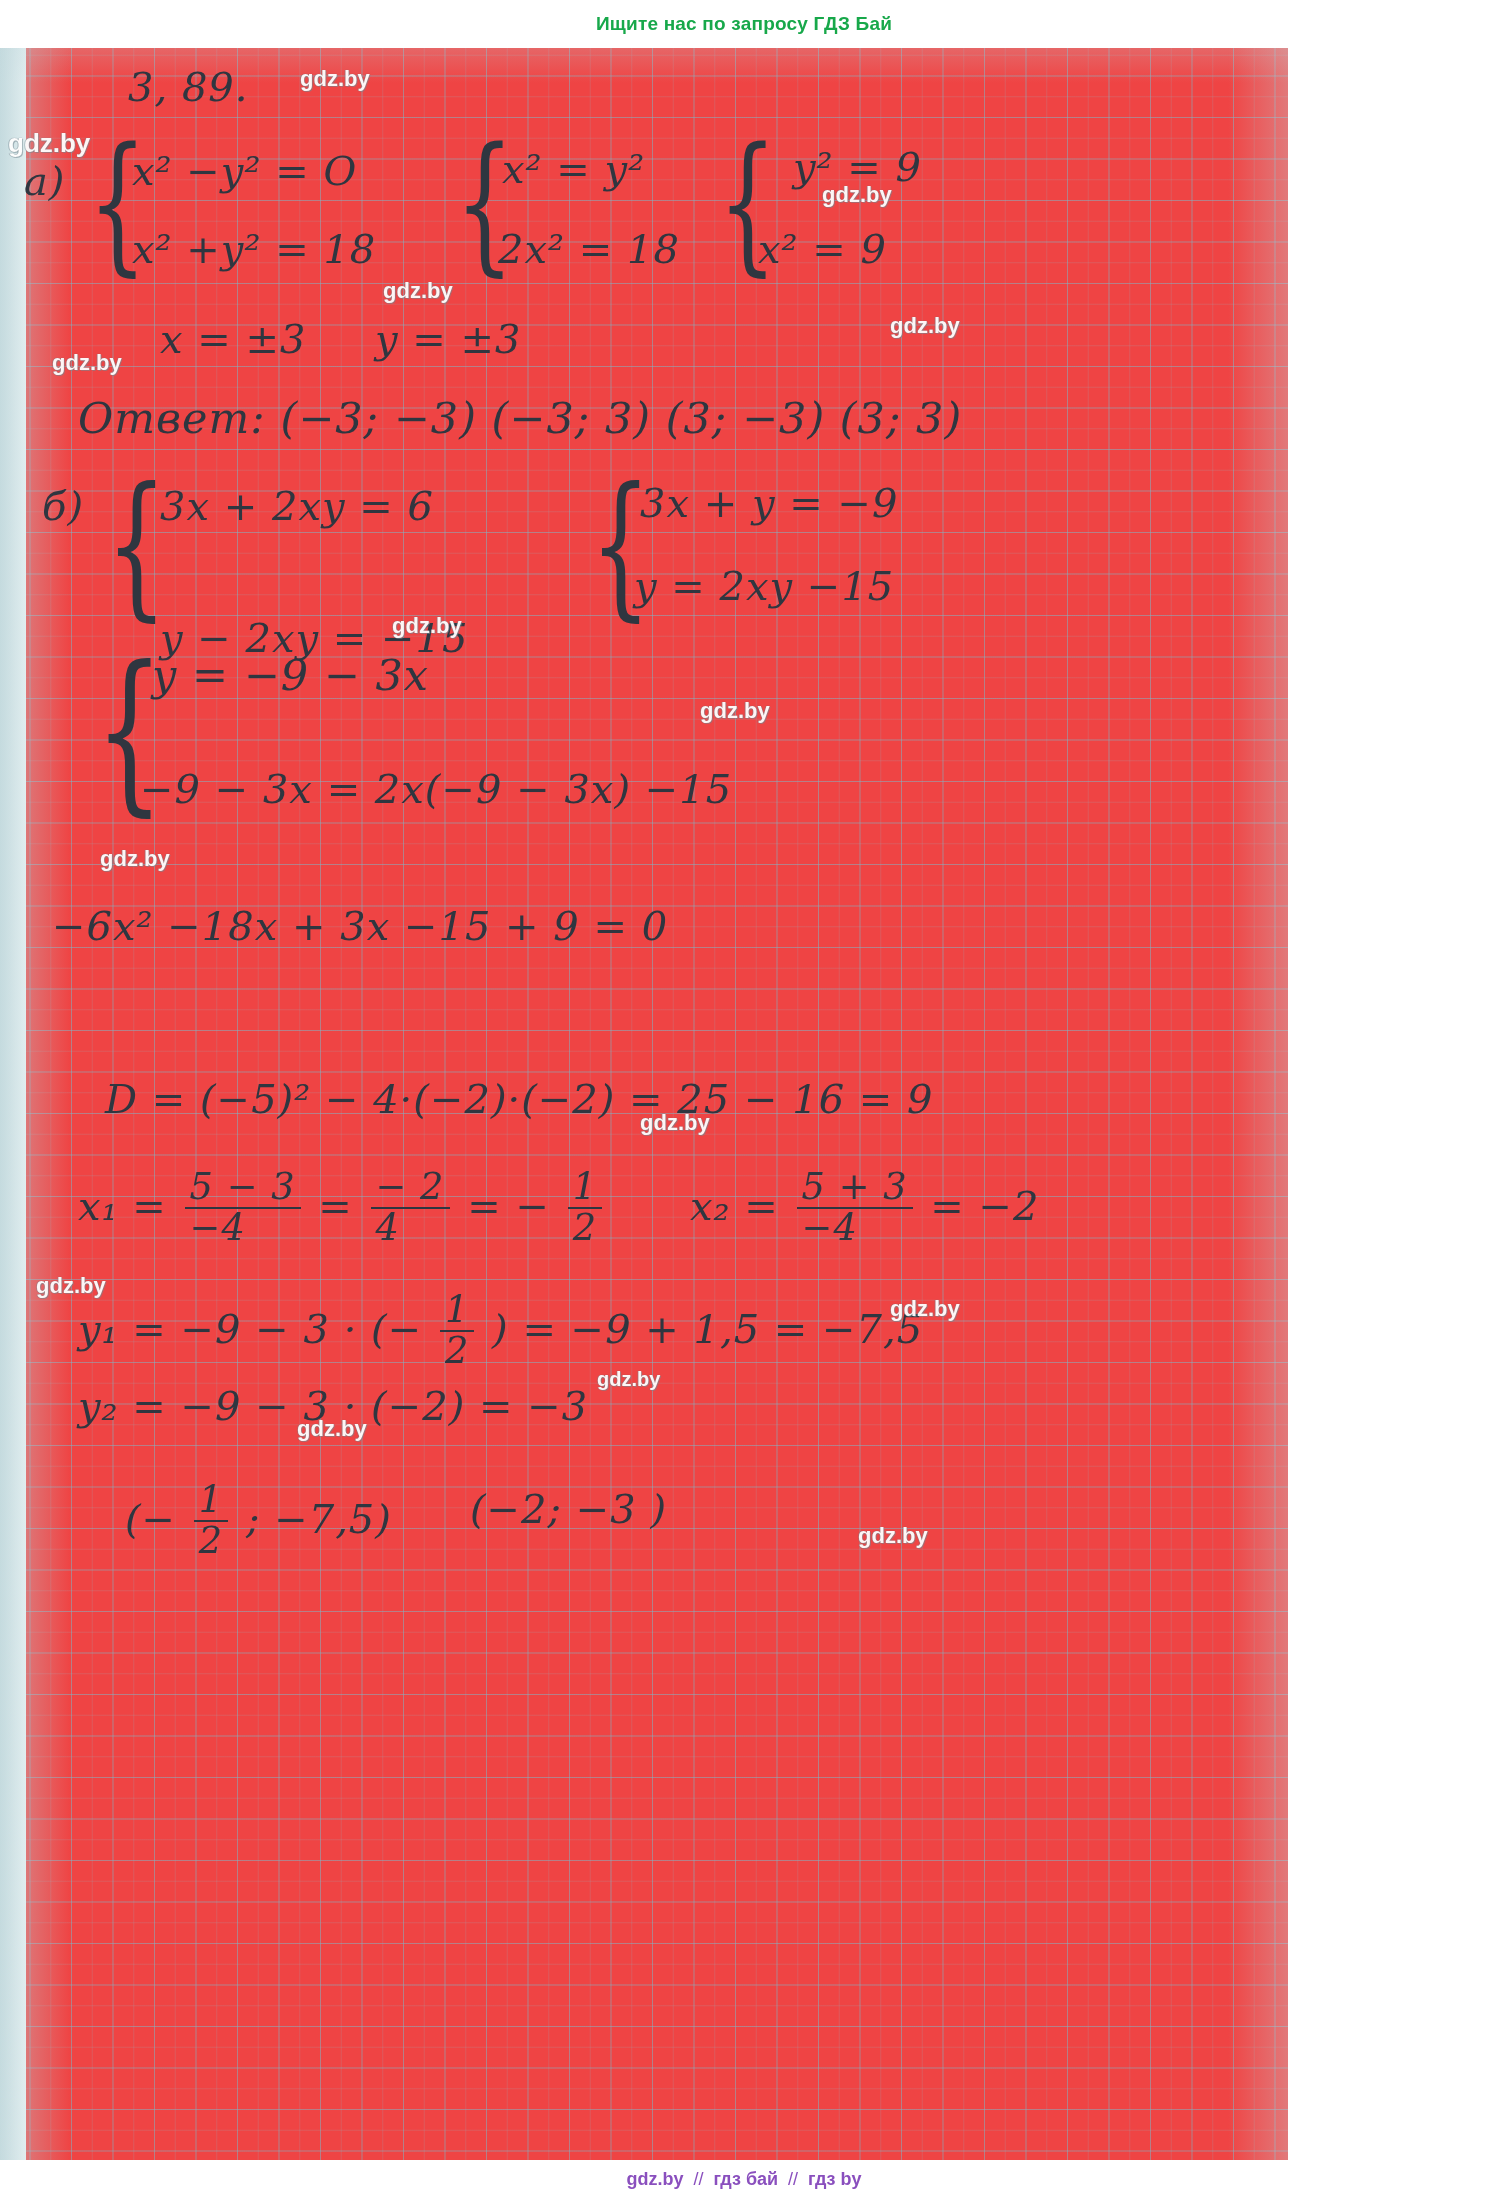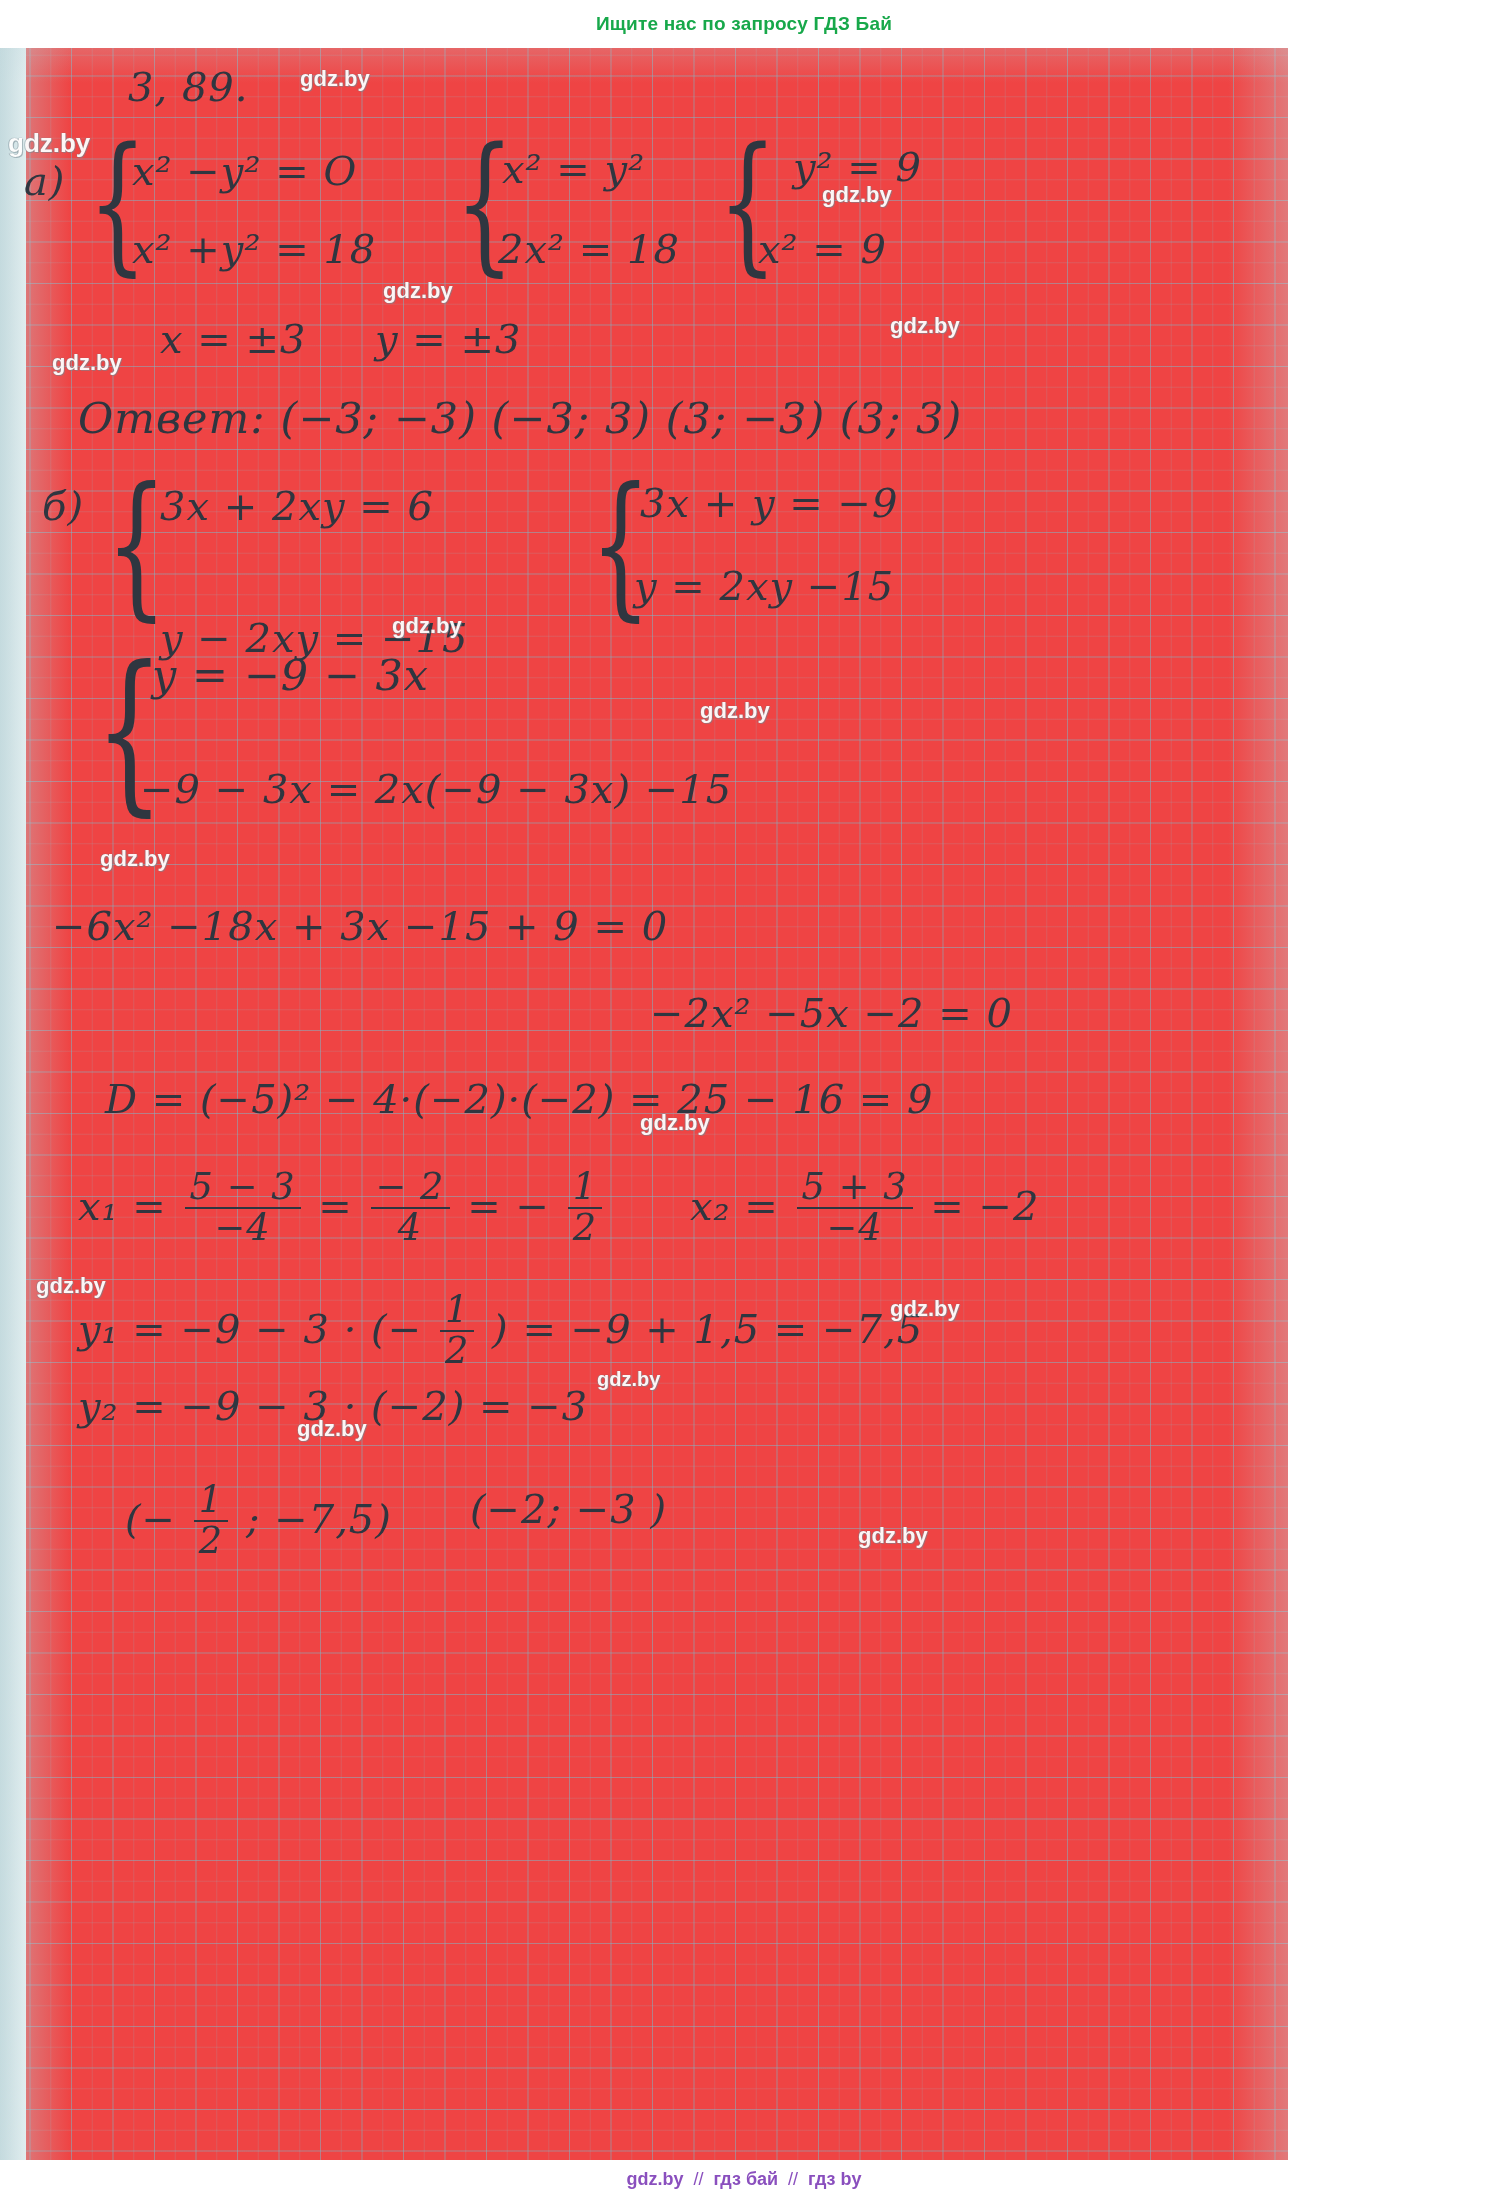--- a/index.html
+++ b/index.html
@@ -77,21 +77,21 @@
     font-style:italic;
     color:#2f3640;
     white-space:nowrap;
     z-index:10;
     letter-spacing:1px;
   }
   .hw.s2{font-size:40px;}
   .hw.s3{font-size:43px;}
   
   .frac{
-    display:inline-block;text-align:center;vertical-align:middle;
+    display:inline-block;text-align:left;vertical-align:middle;
     font-style:italic;line-height:1.05;
     position:relative;top:-2px;margin:0 4px;
   }
   .frac .num{display:block;padding:0 5px;font-size:.92em;}
   .frac .den{display:block;border-top:2px solid #2f3640;padding:0 5px;font-size:.92em;}
   
   .brace{
     position:absolute;z-index:10;
     font-family:"DejaVu Serif", serif;
     color:#2f3640;
@@ -157,21 +157,20 @@
   <div class="brace" style="left:590px;top:440px;font-size:155px;">{</div>
   <div class="hw s2" style="left:640px;top:452px;">3x + y = −9</div>
   <div class="hw s2" style="left:634px;top:535px;">y = 2xy −15</div>
 
   <div class="brace" style="left:95px;top:615px;font-size:175px;">{</div>
   <div class="hw s3" style="left:152px;top:622px;">y = −9 − 3x</div>
   <div class="hw s2" style="left:140px;top:712px;margin-top:26px;">−9 − 3x = 2x(−9 − 3x) −15</div>
 
   <div class="hw s2" style="left:52px;top:875px;">−6x² −18x + 3x −15 + 9 = 0</div>
 
-  <div class="hw s2" style="left:650px;top:962px;">−2x² −5x −2 = 0</div>
 
   <div class="hw s2" style="left:105px;top:1048px;">D = (−5)² − 4·(−2)·(−2) = 25 − 16 = 9</div>
 
   <div class="hw s2" style="left:78px;top:1142px;">
     <span>x₁ =</span>
     <span class="frac">
       <span class="num">5 − 3</span>
       <span class="den">−4</span>
     </span>
     <span>=</span>

